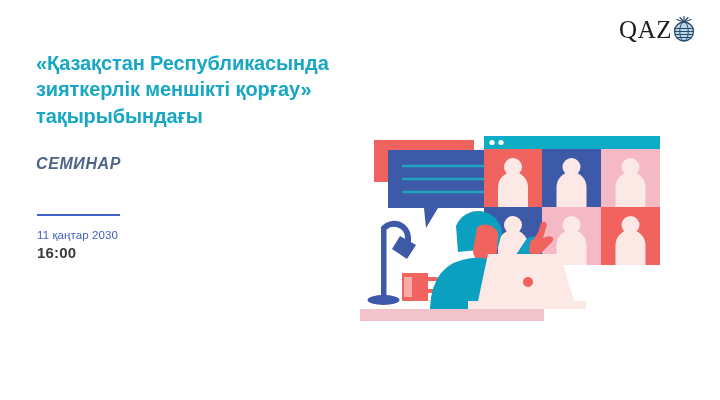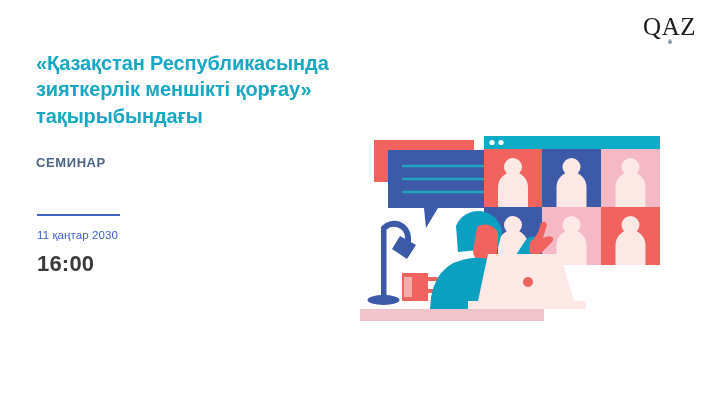--- a/index.html
+++ b/index.html
@@ -19,21 +19,20 @@
   }
 
   
   .logo {
     position: absolute;
     top: 14px;
     right: 24px;
     display: flex;
     align-items: center;
     height: 30px;
-    flex-direction: column;
   }
   .logo-text {
     font-family: "Liberation Serif", serif;
     font-size: 25px;
     letter-spacing: 0.5px;
     color: #1d1d1f;
     line-height: 1;
   }
   .logo-mark {
     width: 26px;
@@ -51,46 +50,47 @@
     font-size: 20px;
     font-weight: bold;
     line-height: 1.32;
     color: #17a7c4;
     letter-spacing: -0.1px;
   }
   .subtitle {
     position: absolute;
     left: 36px;
     top: 155px;
-    font-size: 13px;
+    font-size: 16px;
     font-weight: bold;
     letter-spacing: 0.6px;
     color: #4d6489;
+    font-style: italic;
   }
   .divider {
     position: absolute;
     left: 37px;
     top: 214px;
     width: 83px;
     height: 2px;
     background: #4061c5;
   }
   .date {
     position: absolute;
     left: 37px;
     top: 229px;
     font-size: 11.5px;
     color: #4061c5;
     letter-spacing: 0.1px;
   }
   .time {
     position: absolute;
     left: 37px;
-    top: 251px;
-    font-size: 22px;
+    top: 244px;
+    font-size: 15px;
     font-weight: bold;
     color: #3a3a3c;
     letter-spacing: 0.2px;
   }
 
   
   .illustration {
     position: absolute;
     left: 360px;
     top: 118px;

